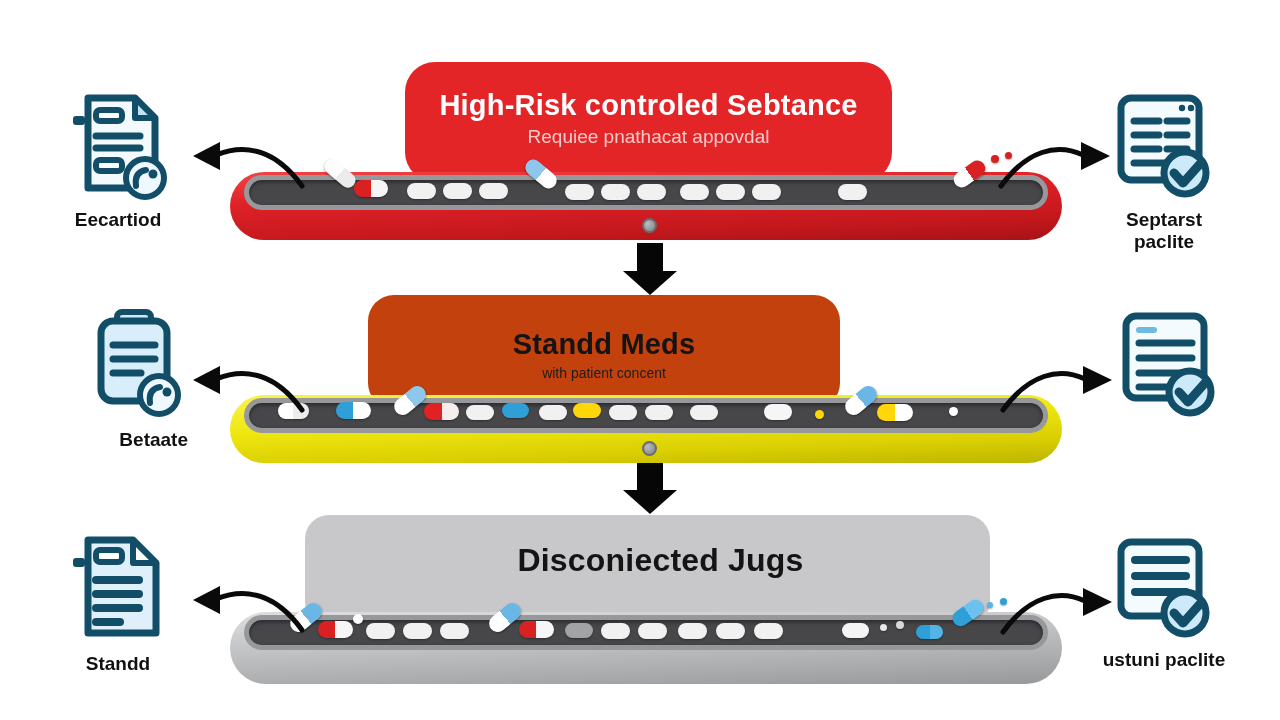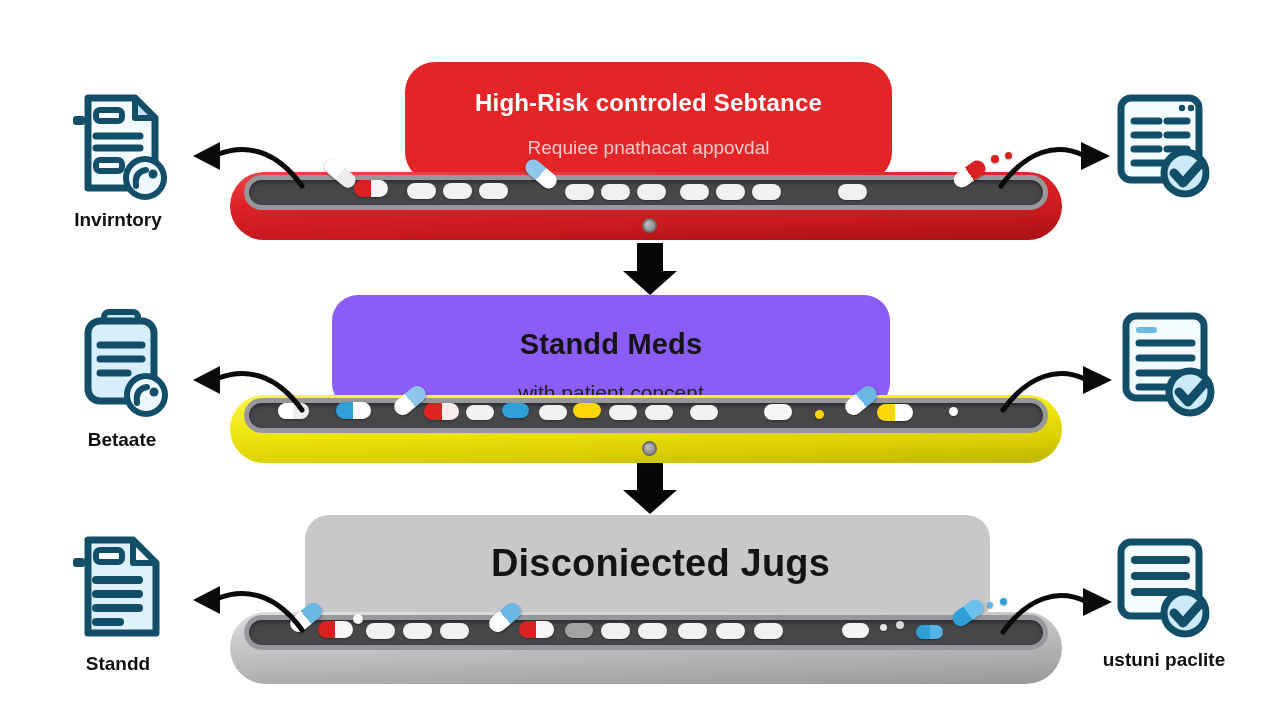--- a/index.html
+++ b/index.html
@@ -4,29 +4,29 @@
 <style>
   html,body{margin:0;padding:0;}
   body{
     width:1280px;height:720px;position:relative;overflow:hidden;
     background:#ffffff;
     font-family:"Liberation Sans","DejaVu Sans",sans-serif;
   }
   
   .banner{position:absolute;z-index:1;text-align:center;box-sizing:border-box;}
   .banner .title{font-weight:700;letter-spacing:.2px;}
-  .banner .sub{margin-top:20px;}
+  .banner .sub{margin-top:4px;}
   .banner-1{left:405px;top:62px;width:487px;height:120px;border-radius:30px;background:#e42528;color:#ffffff;}
-  .banner-1 .title{margin-top:27px;font-size:24px;}
+  .banner-1 .title{margin-top:27px;font-size:29px;}
   .banner-1 .sub{font-size:19px;color:#f6caca;}
-  .banner-2{left:332px;top:295px;width:558px;height:114px;border-radius:26px;background:#8b5cf6;color:#141414;}
+  .banner-2{left:368px;top:295px;width:472px;height:114px;border-radius:26px;background:#c2410c;color:#141414;}
   .banner-2 .title{margin-top:33px;font-size:29px;}
-  .banner-2 .sub{font-size:21px;color:#1d1d1d;}
+  .banner-2 .sub{font-size:14px;color:#1d1d1d;}
   .banner-3{left:305px;top:515px;width:685px;height:110px;border-radius:24px;background:#c8c8ca;color:#141414;}
-  .banner-3 .title{margin-top:27px;font-size:38px;margin-left:26px;}
+  .banner-3 .title{margin-top:27px;font-size:32px;margin-left:26px;}
   .banner-3 .sub{font-size:20px;color:#1a1a1a;}
   .sub-alert{color:#e01717;font-weight:700;}
   
   .belt-body{position:absolute;left:230px;width:832px;z-index:2;}
   .belt-1{top:172px;height:68px;border-radius:36px;
     background:linear-gradient(178deg,#f14444 0%,#de2127 35%,#c4181d 75%,#a81216 100%);}
   .belt-2{top:395px;height:68px;border-radius:36px;
     background:linear-gradient(178deg,#f9f34a 0%,#efe710 40%,#d9ce02 75%,#bdb400 100%);}
   .belt-3{top:612px;height:72px;border-radius:38px;
     background:linear-gradient(178deg,#dededf 0%,#c2c3c5 40%,#aaabad 75%,#97989a 100%);}
@@ -47,21 +47,21 @@
   .down-arrow-2{left:623px;top:462px;}
   
   .curve-arrow{position:absolute;z-index:4;}
   .arrow-1L{left:190px;top:130px;}  .arrow-1R{left:998px;top:130px;}
   .arrow-2L{left:190px;top:354px;}  .arrow-2R{left:1000px;top:354px;}
   .arrow-3L{left:190px;top:574px;}  .arrow-3R{left:1000px;top:576px;}
   
   .icon-group{position:absolute;z-index:4;width:132px;text-align:center;}
   .icon-label{font-weight:700;font-size:19px;line-height:22px;color:#111;margin-top:3px;}
   .ig-1L{left:52px;top:86px;}   .ig-1R{left:1098px;top:90px;}
-  .ig-2L{left:56px;top:306px;}  .ig-2R{left:1103px;top:308px;}
+  .ig-2L{left:56px;top:306px;text-align:right;}  .ig-2R{left:1103px;top:308px;}
   .ig-3L{left:52px;top:530px;}  .ig-3R{left:1098px;top:530px;}
 </style>
 </head>
 <body>
 
 <div class="banner banner-1">
   <div class="title">High-Risk controled Sebtance</div>
   <div class="sub">Requiee pnathacat appovdal</div>
 </div>
 <div class="belt-body belt-1">
@@ -125,21 +125,21 @@
     <path d="M23,12 h47 l20,20 v70 h-67 z" fill="#f3fafe" stroke="#134e68" stroke-width="7" stroke-linejoin="round"></path>
     <path d="M70,12 l20,20 h-20 z" fill="#bfe3f5" stroke="#134e68" stroke-width="6" stroke-linejoin="round"></path>
     <rect x="31" y="24" width="26" height="11" rx="4" fill="#ffffff" stroke="#134e68" stroke-width="6"></rect>
     <line x1="31" y1="50" x2="75" y2="50" stroke="#134e68" stroke-width="7" stroke-linecap="round"></line>
     <line x1="31" y1="62" x2="75" y2="62" stroke="#134e68" stroke-width="7" stroke-linecap="round"></line>
     <rect x="31" y="74" width="26" height="11" rx="4" fill="#ffffff" stroke="#134e68" stroke-width="6"></rect>
     <circle cx="80" cy="92" r="19" fill="#eef8fe" stroke="#134e68" stroke-width="6"></circle>
     <path d="M71,100 Q69,86 81,84" stroke="#134e68" stroke-width="6" fill="none" stroke-linecap="round"></path>
     <circle cx="88" cy="88" r="4.5" fill="#134e68"></circle>
   </svg>
-  <div class="icon-label">Invirntory</div>
+  <div class="icon-label">Eecartiod</div>
 </div>
 
 <div class="icon-group ig-2L">
   <svg width="106" height="116" viewBox="0 0 106 116">
     <rect x="35" y="6" width="34" height="16" rx="5" fill="#cfe9f8" stroke="#134e68" stroke-width="6"></rect>
     <rect x="19" y="15" width="66" height="80" rx="12" fill="#d9eefb" stroke="#134e68" stroke-width="7"></rect>
     <line x1="31" y1="39" x2="73" y2="39" stroke="#134e68" stroke-width="7" stroke-linecap="round"></line>
     <line x1="31" y1="53" x2="73" y2="53" stroke="#134e68" stroke-width="7" stroke-linecap="round"></line>
     <line x1="31" y1="67" x2="59" y2="67" stroke="#134e68" stroke-width="7" stroke-linecap="round"></line>
     <circle cx="77" cy="89" r="19" fill="#eef8fe" stroke="#134e68" stroke-width="6"></circle>
@@ -171,20 +171,21 @@
     <line x1="25" y1="31" x2="50" y2="31" stroke="#134e68" stroke-width="7" stroke-linecap="round"></line>
     <line x1="58" y1="31" x2="78" y2="31" stroke="#134e68" stroke-width="7" stroke-linecap="round"></line>
     <line x1="25" y1="45" x2="50" y2="45" stroke="#134e68" stroke-width="7" stroke-linecap="round"></line>
     <line x1="58" y1="45" x2="78" y2="45" stroke="#134e68" stroke-width="7" stroke-linecap="round"></line>
     <line x1="25" y1="59" x2="50" y2="59" stroke="#134e68" stroke-width="7" stroke-linecap="round"></line>
     <line x1="58" y1="59" x2="78" y2="59" stroke="#134e68" stroke-width="7" stroke-linecap="round"></line>
     <line x1="25" y1="73" x2="60" y2="73" stroke="#134e68" stroke-width="7" stroke-linecap="round"></line>
     <circle cx="76" cy="83" r="21" fill="#cdeafa" stroke="#134e68" stroke-width="7"></circle>
     <path d="M65,83 l9,10 l17,-19" stroke="#134e68" stroke-width="9" fill="none" stroke-linecap="round" stroke-linejoin="round"></path>
   </svg>
+  <div class="icon-label">Septarst paclite</div>
 </div>
 
 <div class="icon-group ig-2R">
   <svg width="110" height="112" viewBox="0 0 110 112">
     <rect x="12" y="8" width="78" height="82" rx="10" fill="#f4fbff" stroke="#134e68" stroke-width="7"></rect>
     <line x1="25" y1="22" x2="40" y2="22" stroke="#6db9e2" stroke-width="6" stroke-linecap="round"></line>
     <line x1="25" y1="35" x2="78" y2="35" stroke="#134e68" stroke-width="7" stroke-linecap="round"></line>
     <line x1="25" y1="50" x2="78" y2="50" stroke="#134e68" stroke-width="7" stroke-linecap="round"></line>
     <line x1="25" y1="65" x2="78" y2="65" stroke="#134e68" stroke-width="7" stroke-linecap="round"></line>
     <line x1="25" y1="79" x2="52" y2="79" stroke="#134e68" stroke-width="7" stroke-linecap="round"></line>

